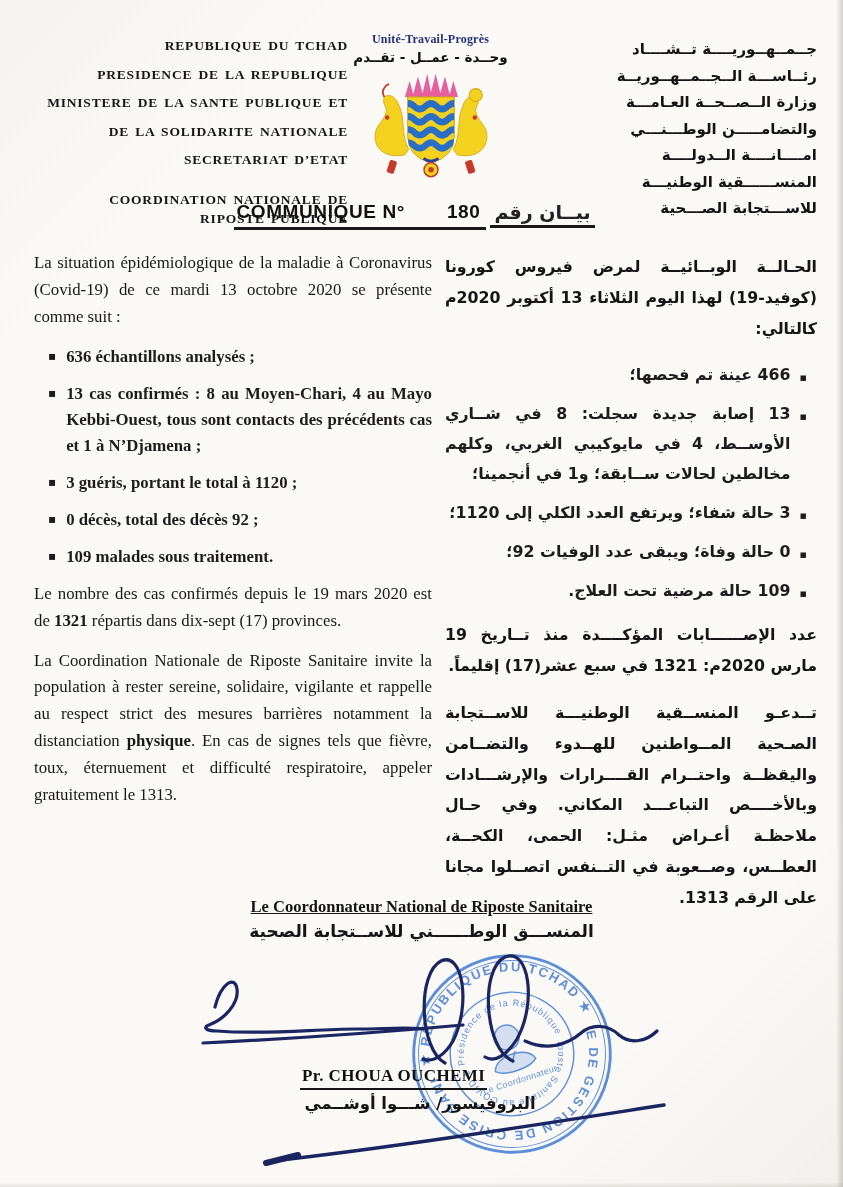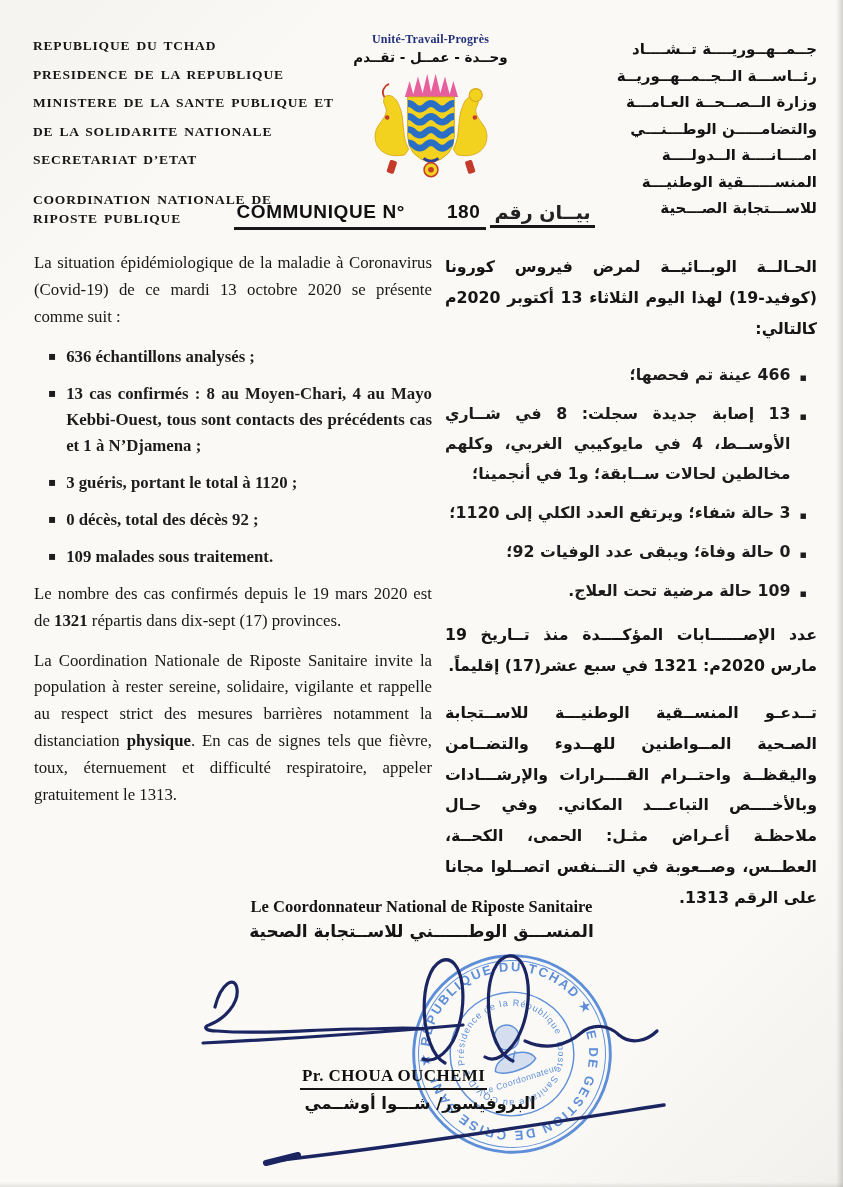--- a/index.html
+++ b/index.html
@@ -12,21 +12,21 @@
   }
   .edge-right{position:absolute;right:0;top:0;width:7px;height:100%;
     background:linear-gradient(to right,rgba(0,0,0,0),rgba(110,108,100,.28));}
   .edge-bottom{position:absolute;left:0;bottom:0;width:100%;height:5px;
     background:linear-gradient(to bottom,rgba(0,0,0,0),rgba(110,108,100,.15));}
 
   
   .hdr-left{position:absolute;left:33px;top:38px;width:315px;}
   .hdr-left .hl{
     font-weight:bold;font-size:13.5px;letter-spacing:.8px;word-spacing:2px;
-    color:#161616;margin-bottom:12.5px;font-family:"Liberation Serif",serif;}
+    color:#161616;margin-bottom:12.5px;font-family:"Liberation Serif",serif;text-align:right;}
   .hdr-left .hl.tight{margin-bottom:3px;margin-top:24px;}
   .hdr-center{position:absolute;left:338px;top:32px;width:185px;text-align:center;}
   .motto-fr{font-weight:bold;font-size:12px;color:#22307a;letter-spacing:.2px;
     font-family:"Liberation Serif",serif;}
   .motto-ar{font-weight:bold;font-size:13.5px;color:#101010;margin-top:2px;
     font-family:"DejaVu Sans",sans-serif;}
   .arms{display:block;margin:4px auto 0 auto;}
   .hdr-right{position:absolute;right:26px;top:36px;width:235px;text-align:right;}
   .hdr-right .al{font-weight:bold;font-size:15px;line-height:26.5px;color:#131313;
     font-family:"DejaVu Sans",sans-serif;}
@@ -52,21 +52,21 @@
     font-family:"DejaVu Sans",sans-serif;}
   .col-ar p{margin:0 0 16px 0;font-size:15.8px;line-height:1.95;text-align:justify;
     font-weight:bold;color:#151515;}
   .alist{list-style:none;margin:2px 0 14px 0;padding:0 10px 0 0;}
   .alist li{display:flex;margin-bottom:9px;font-weight:bold;font-size:15.8px;line-height:1.9;}
   .alist .sq{flex:0 0 auto;font-size:11px;margin:8px 0 0 9px;}
   .alist .bt{flex:1 1 auto;text-align:justify;}
 
   
   .sig-fr{position:absolute;left:0;top:897px;width:100%;text-align:center;
-    font-weight:bold;font-size:16.5px;color:#141414;font-family:"Liberation Serif",serif;}
+    font-weight:bold;font-size:16.5px;color:#141414;font-family:"Liberation Serif",serif;text-decoration:underline;}
   .sig-ar{position:absolute;left:0;top:921px;width:100%;text-align:center;direction:rtl;
     font-weight:bold;font-size:17px;color:#151515;font-family:"DejaVu Sans",sans-serif;}
   .stamp{position:absolute;left:406px;top:948px;opacity:.88;}
   .scribble{position:absolute;left:195px;top:945px;}
   .sig-name{position:absolute;left:300px;top:1066px;width:240px;}
   .sig-name span{display:inline-block;border-bottom:2.5px solid #141414;padding:0 2px 2px 2px;
     font-weight:bold;font-size:17px;letter-spacing:.4px;color:#101010;font-family:"Liberation Serif",serif;}
   .sig-name-ar{position:absolute;left:285px;top:1094px;width:270px;text-align:center;direction:rtl;
     font-weight:bold;font-size:16.5px;color:#131313;font-family:"DejaVu Sans",sans-serif;}
   .flourish{position:absolute;left:258px;top:1093px;}

